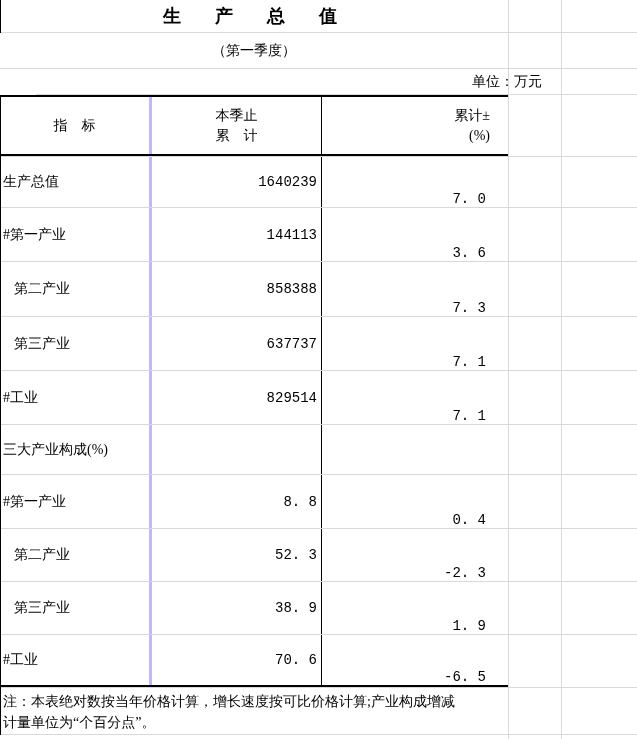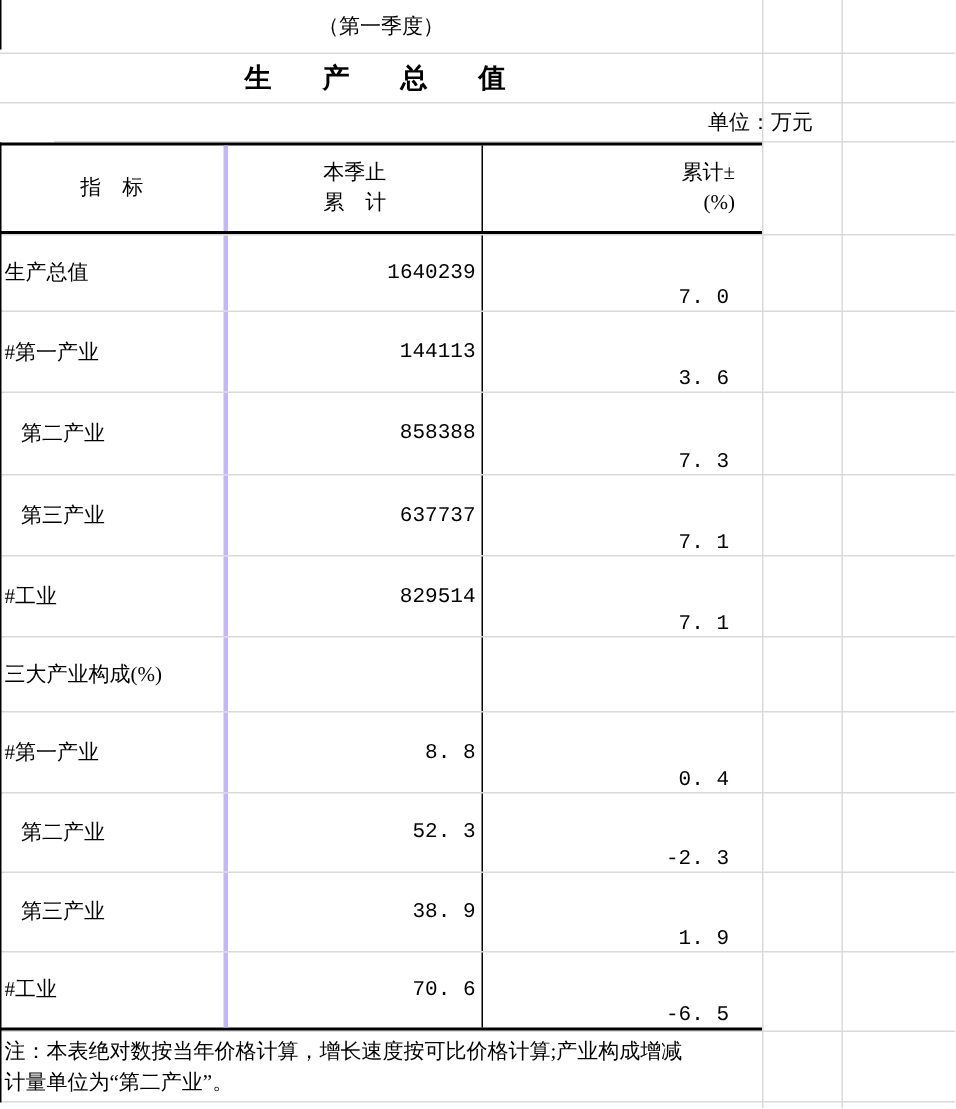--- a/index.html
+++ b/index.html
@@ -41,26 +41,26 @@
 </head>
 <body>
 
 <div class="sheet">
 
   <div class="vline v508"></div>
   <div class="vline v561"></div>
   <div class="lseg lseg1"></div>
   <div class="lseg lseg2"></div>
 
+  <div class="band title-band">
+    <div class="tp">生　产　总　值</div>
+  </div>
+
   <div class="band subtitle-band">
     <div class="tp">（第一季度）</div>
-  </div>
-
-  <div class="band title-band">
-    <div class="tp">生　产　总　值</div>
   </div>
 
   <div class="band unit-band">
     <div class="tp">单位：万元</div>
   </div>
 
   <div class="band thead-band">
     <div class="tp">
       <div class="cell hcell c1">指　标</div>
       <div class="cell hcell c2">
@@ -150,17 +150,17 @@
     <div class="tp">
       <div class="cell c1">#工业</div>
       <div class="cell c2 num">70. 6</div>
       <div class="cell c3 num">-6. 5</div>
     </div>
   </div>
 
   <div class="band note-band">
     <div class="tp">
       <div>注：本表绝对数按当年价格计算，增长速度按可比价格计算;产业构成增减</div>
-      <div>计量单位为“第二产业”。</div>
+      <div>计量单位为“个百分点”。</div>
     </div>
   </div>
 
 </div>
 
 </body></html>

